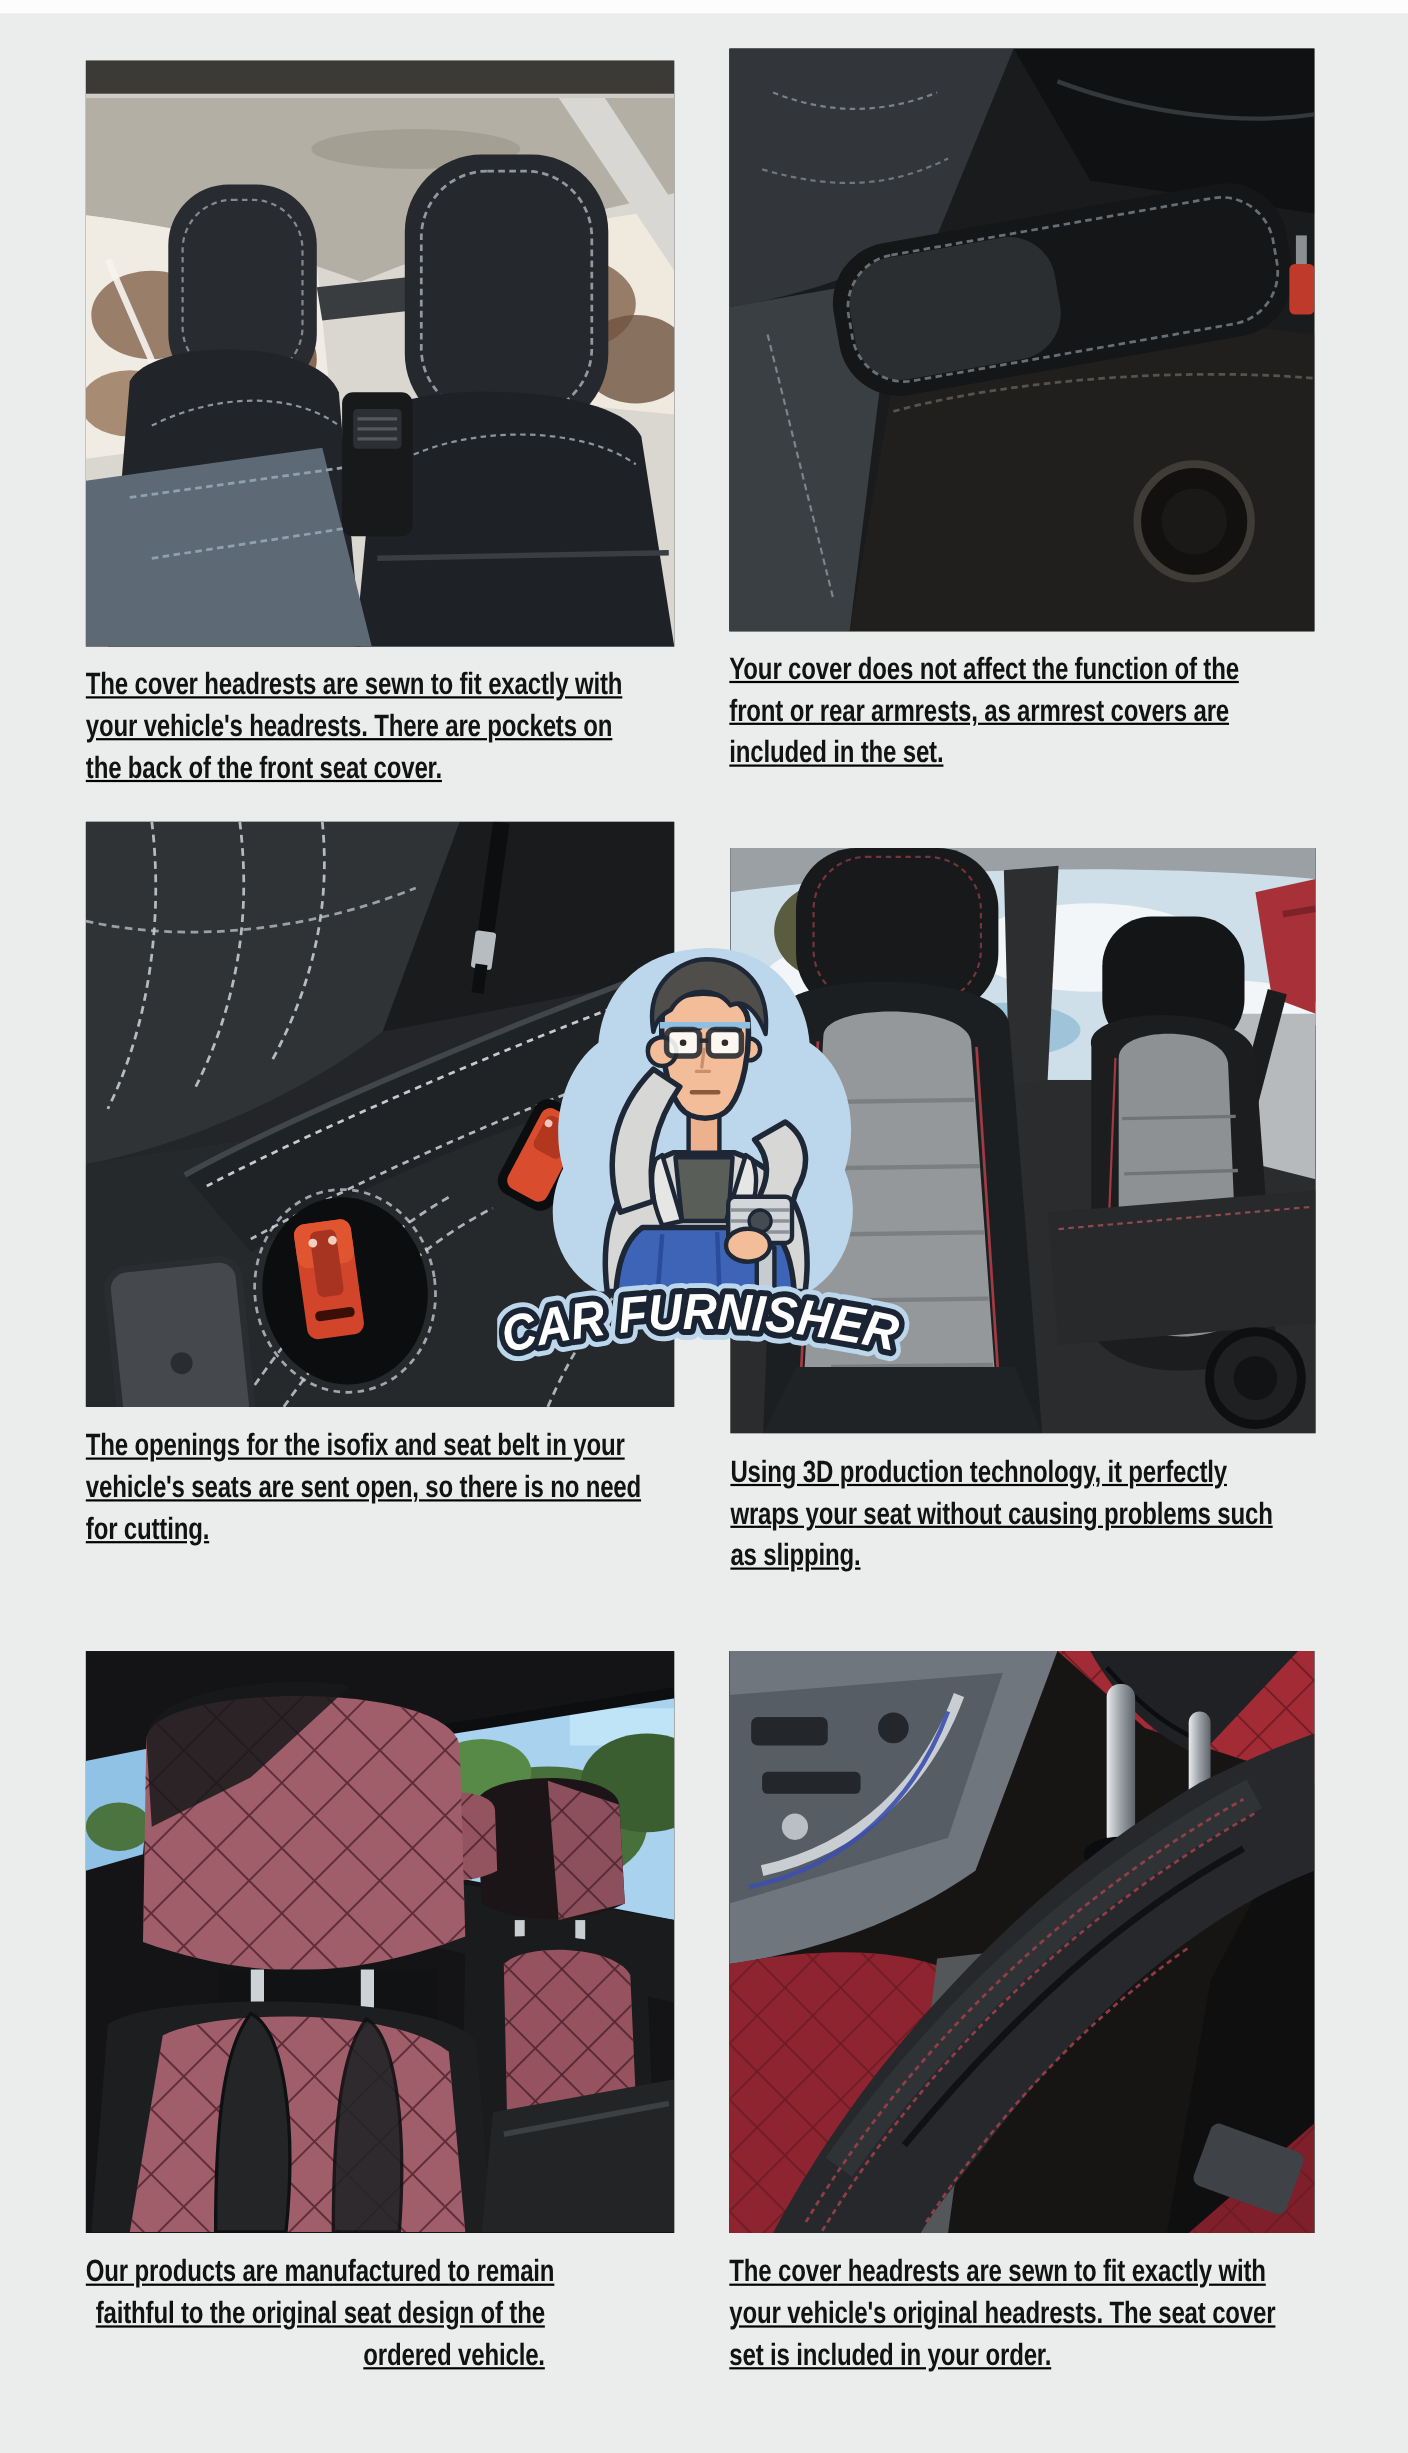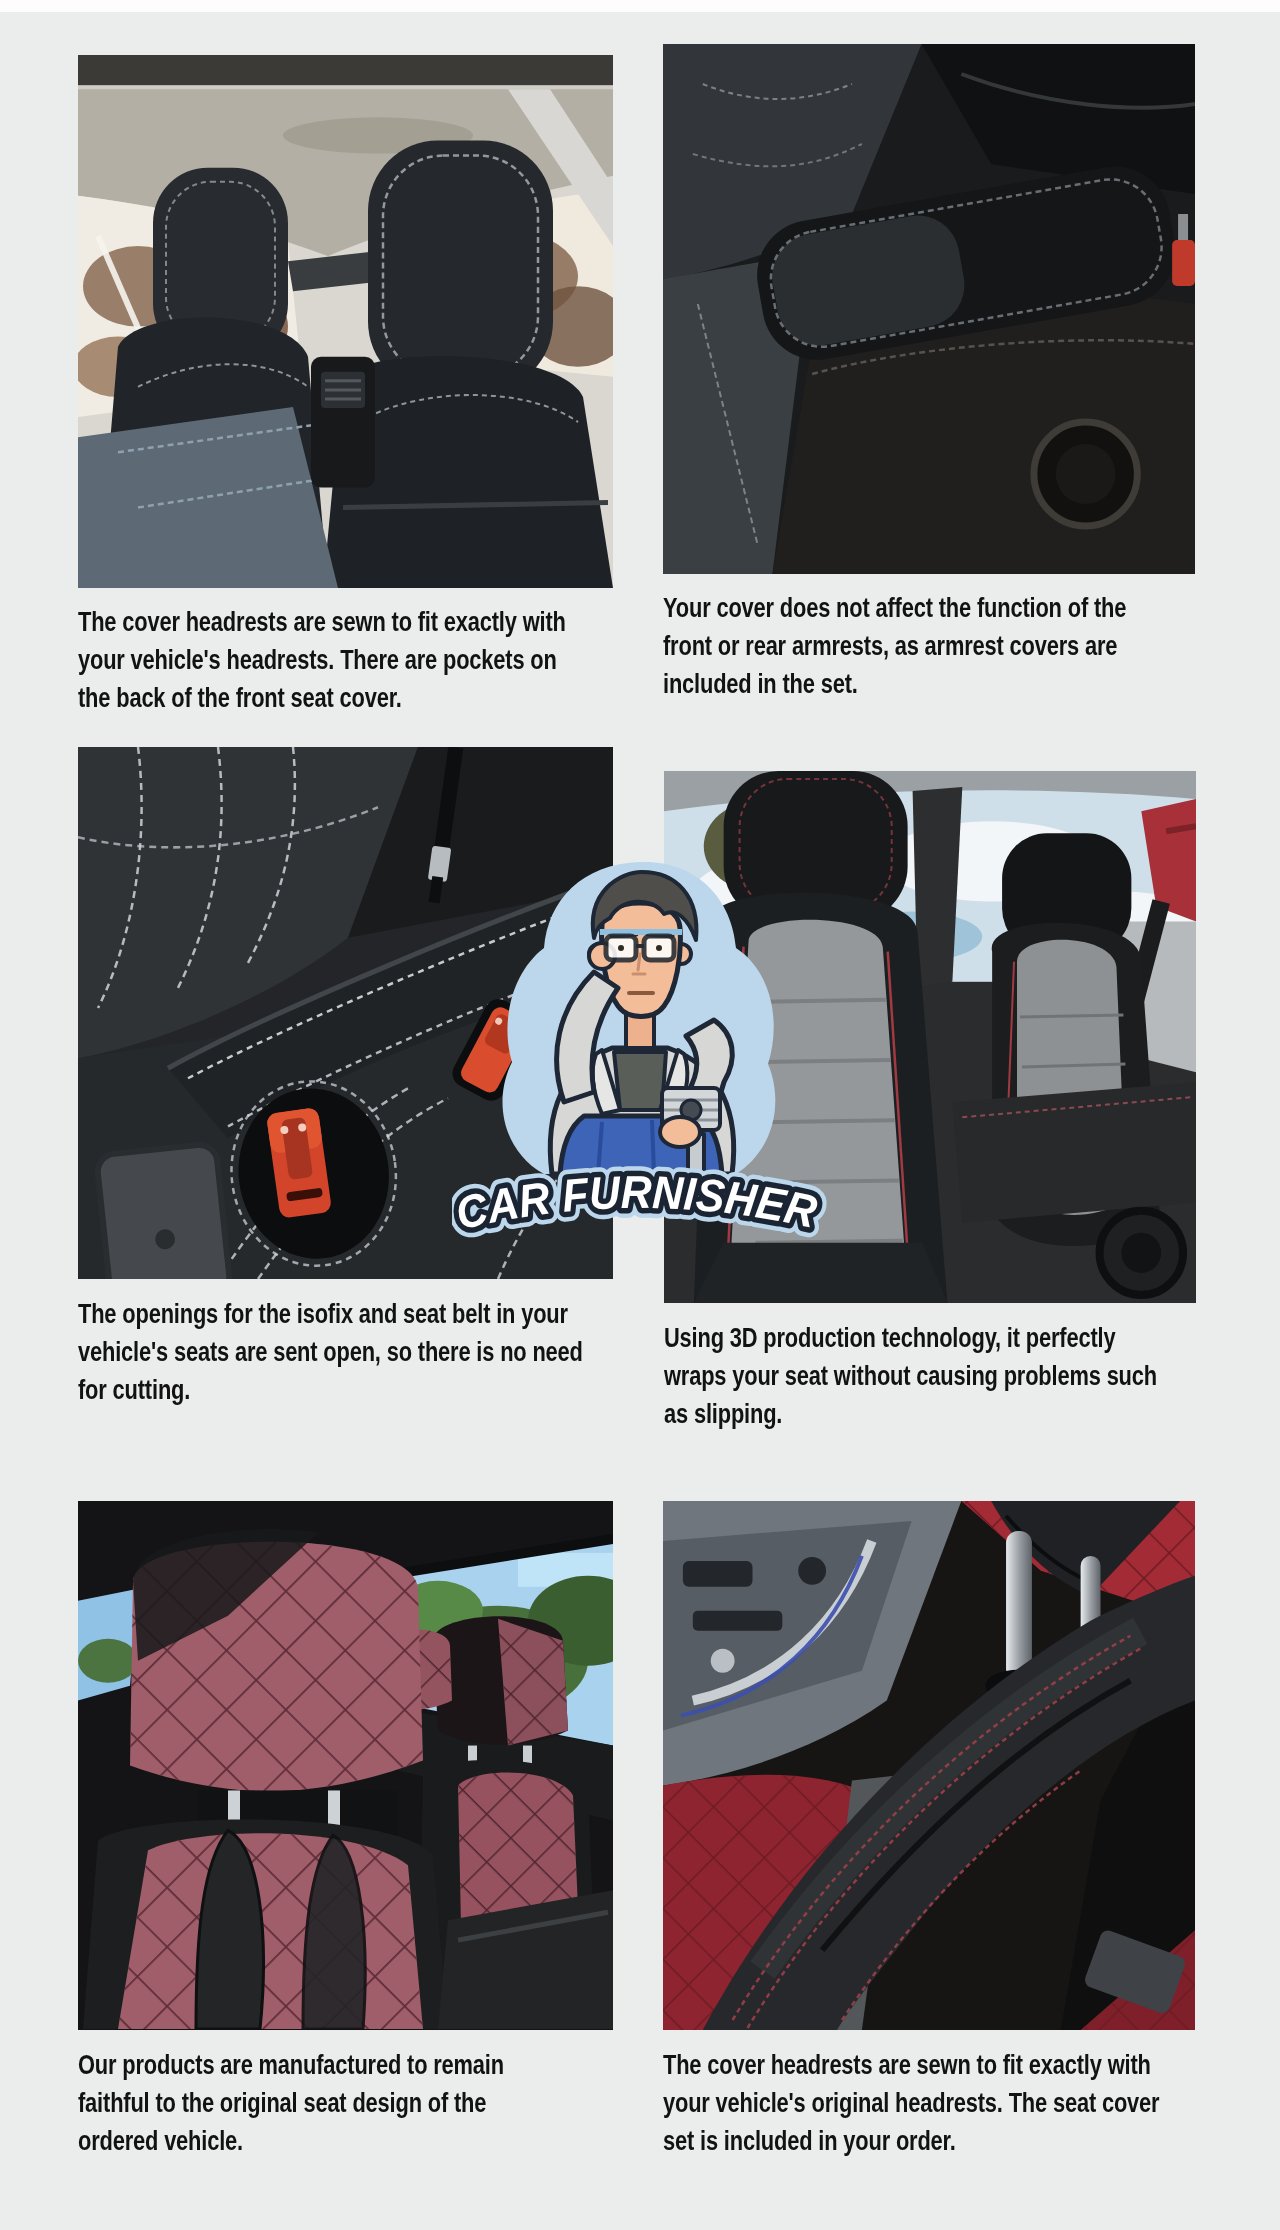--- a/index.html
+++ b/index.html
@@ -1,21 +1,21 @@
 <!DOCTYPE html>
 <html><head>
 <meta charset="utf-8">
 <style>
   html,body{margin:0;padding:0;}
   body{width:1280px;height:2230px;background:#ebedec;font-family:"Liberation Sans",sans-serif;position:relative;overflow:hidden;}
   .top-strip{position:absolute;left:0;top:0;width:1280px;height:12px;background:#fdfdfd;}
   .card{position:absolute;}
   .photo{width:100%;overflow:hidden;background:#222;}
   .photo svg{display:block;width:100%;height:100%;}
-  .caption{margin-top:15px;}
+  .caption{margin-top:15px;text-decoration:underline;}
   .cap-line{font-weight:700;color:#121212;font-size:28px;line-height:38px;white-space:nowrap;
             transform:scaleX(0.78);transform-origin:0 50%;letter-spacing:-0.2px;}
   .mascot{position:absolute;left:452px;top:852px;width:376px;height:402px;z-index:5;}
   .mascot svg{display:block;width:100%;height:100%;}
   .logo-text{font-family:"Liberation Sans",sans-serif;font-weight:bold;font-style:italic;font-size:46px;}
 </style>
 </head>
 <body>
 
 <div class="top-strip"></div>
@@ -209,21 +209,21 @@
       <path d="M30,530 L285,530 L260,470 L60,470 Z" fill="#202325"></path>
     </svg>
   </div>
   <figcaption class="caption" style="margin-top:16px;">
     <div class="cap-line">Using 3D production technology, it perfectly</div>
     <div class="cap-line">wraps your seat without causing problems such</div>
     <div class="cap-line">as slipping.</div>
   </figcaption>
 </figure>
 
-<figure class="card" style="left:78px;top:1501px;width:535px;margin:0;">
+<figure class="card" style="left:78px;top:1501px;width:535px;margin:0;text-align:right;">
   <div class="photo" style="height:529px;">
     <svg viewBox="0 0 535 530" preserveAspectRatio="none">
       <defs>
         <pattern id="q5a" width="42" height="42" patternUnits="userSpaceOnUse" patternTransform="rotate(45)">
           <path d="M0 0H42M0 0V42" stroke="#5e2d38" stroke-width="3.5" fill="none"></path>
         </pattern>
         <pattern id="q5b" width="34" height="34" patternUnits="userSpaceOnUse" patternTransform="rotate(45)">
           <path d="M0 0H34M0 0V34" stroke="#4f2630" stroke-width="3" fill="none"></path>
         </pattern>
       </defs>

